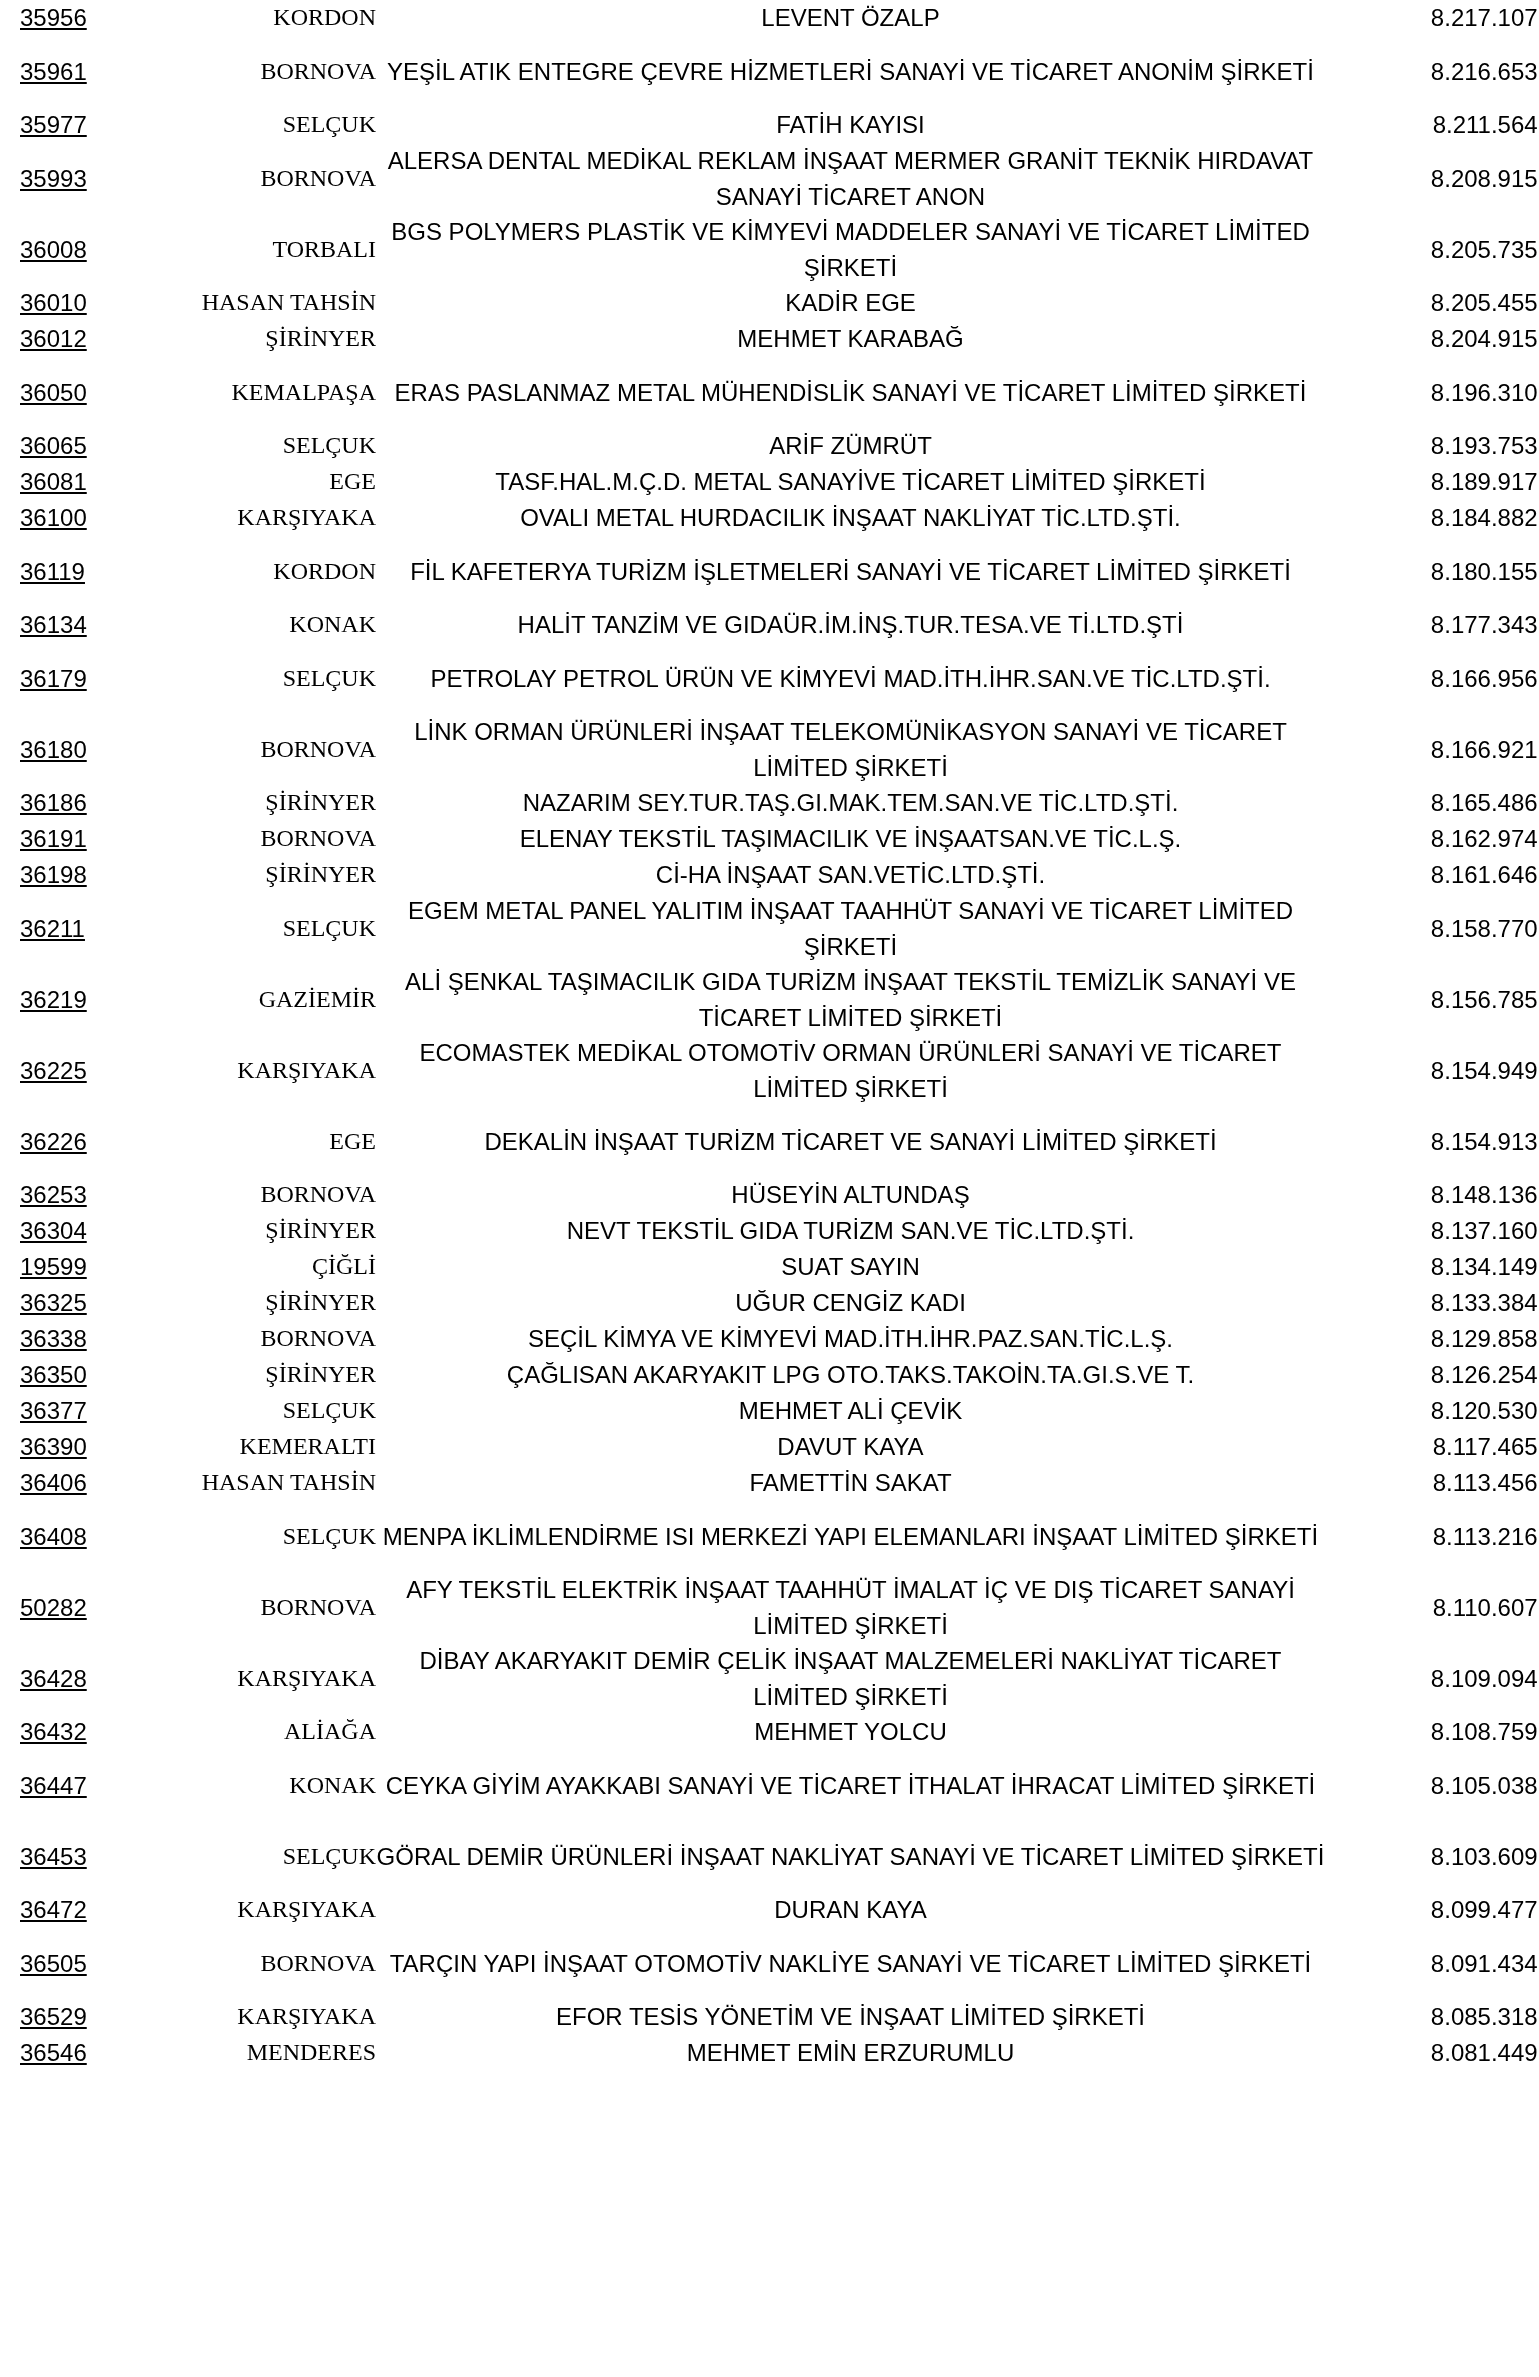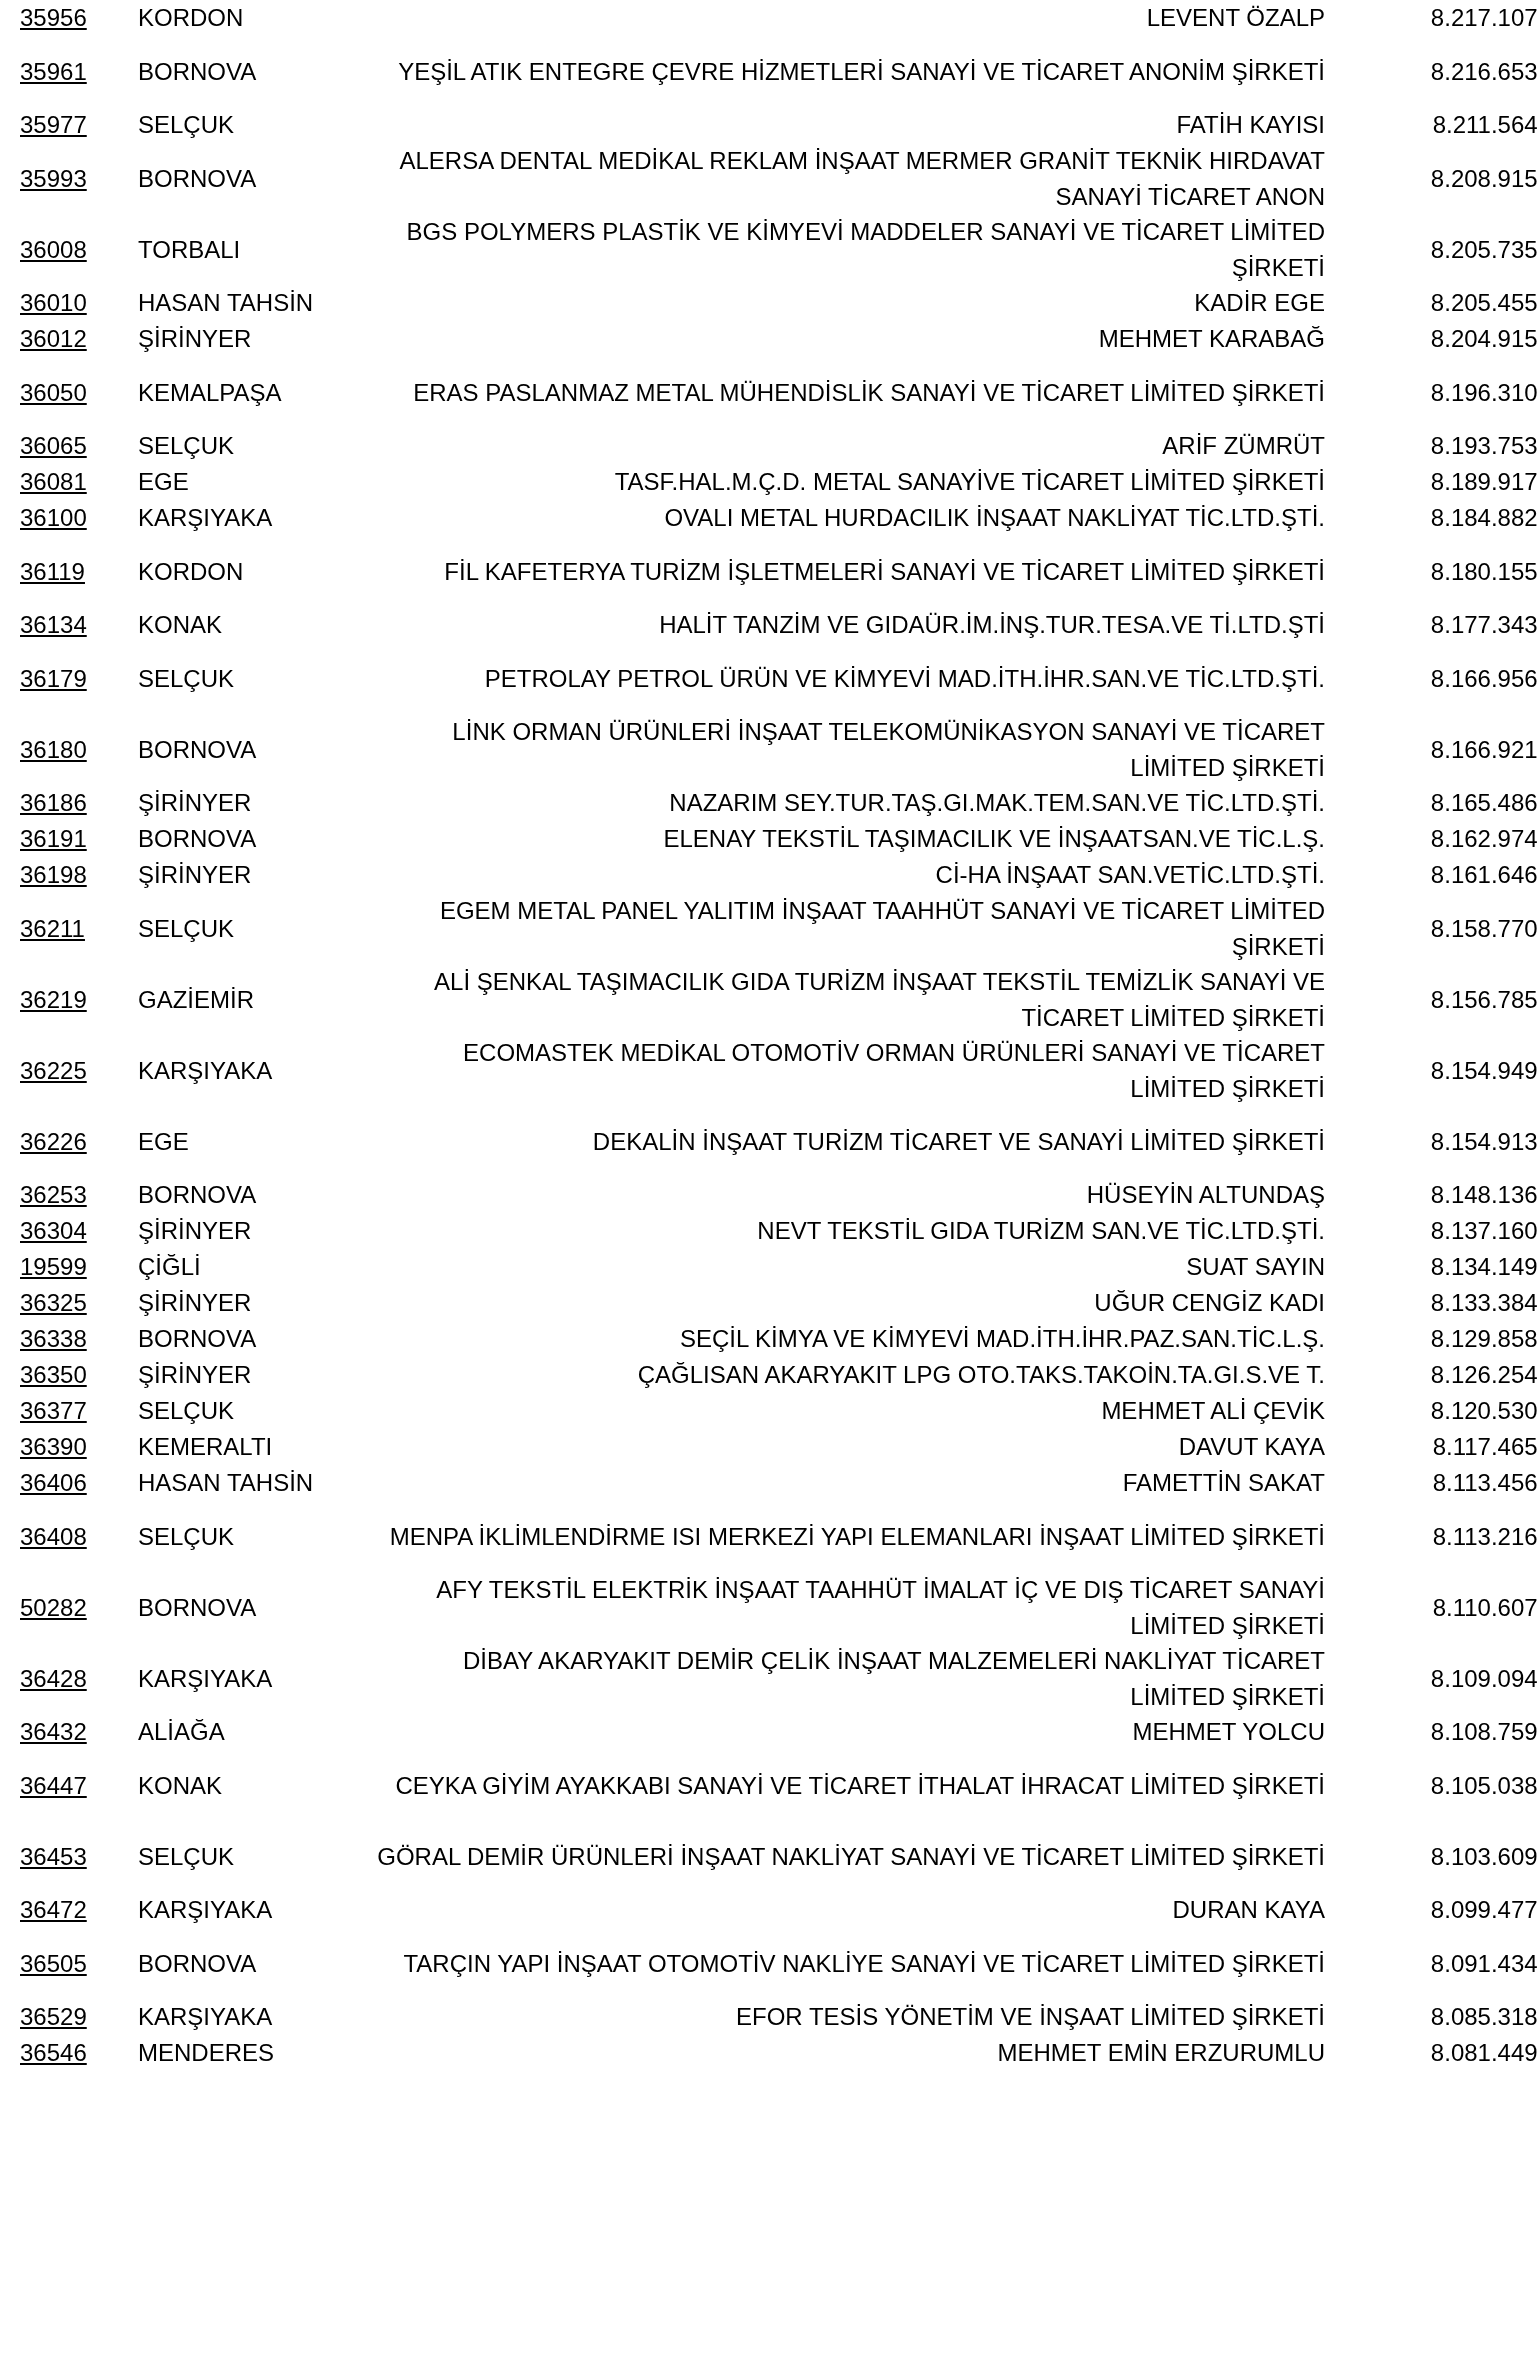--- a/index.html
+++ b/index.html
@@ -27,26 +27,27 @@
     white-space: normal;
   }
   .col-rank {
     width: 118px;
     padding-left: 20px !important;
     text-align: left;
     text-decoration: underline;
   }
   .col-office {
     width: 238px;
-    text-align: left;
+    text-align: right;
+    font-family: Liberation Serif, serif;
   }
   .col-name {
     width: 949px;
     padding-right: 11px !important;
-    text-align: right;
+    text-align: center;
   }
   .col-amount {
     width: 235px;
     text-align: right;
     padding-right: 4.7px !important;
     white-space: nowrap;
   }
   tr[data-name="table-row"] {
     height: 36px;
   }

